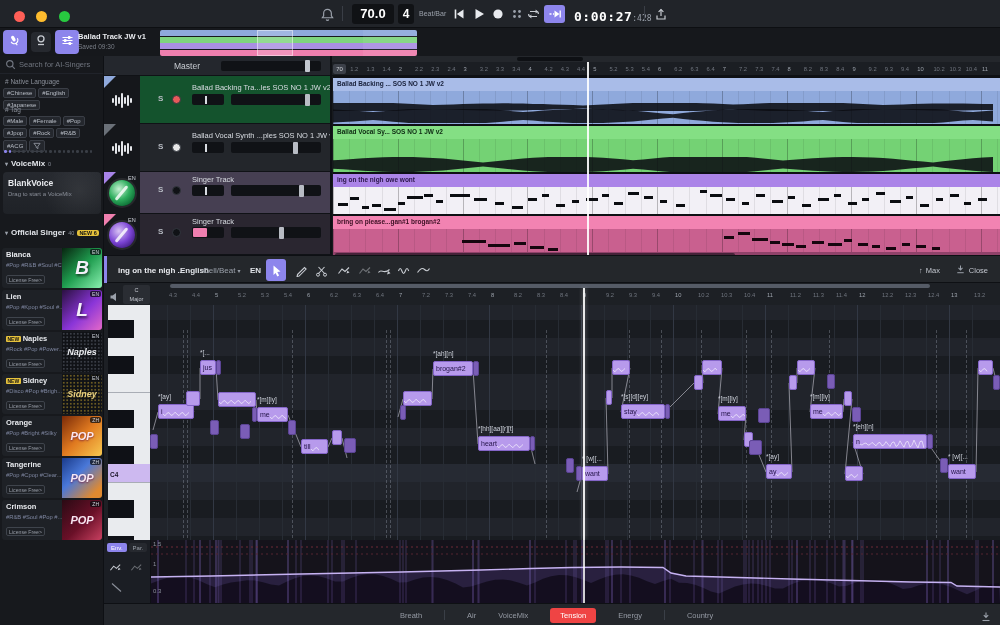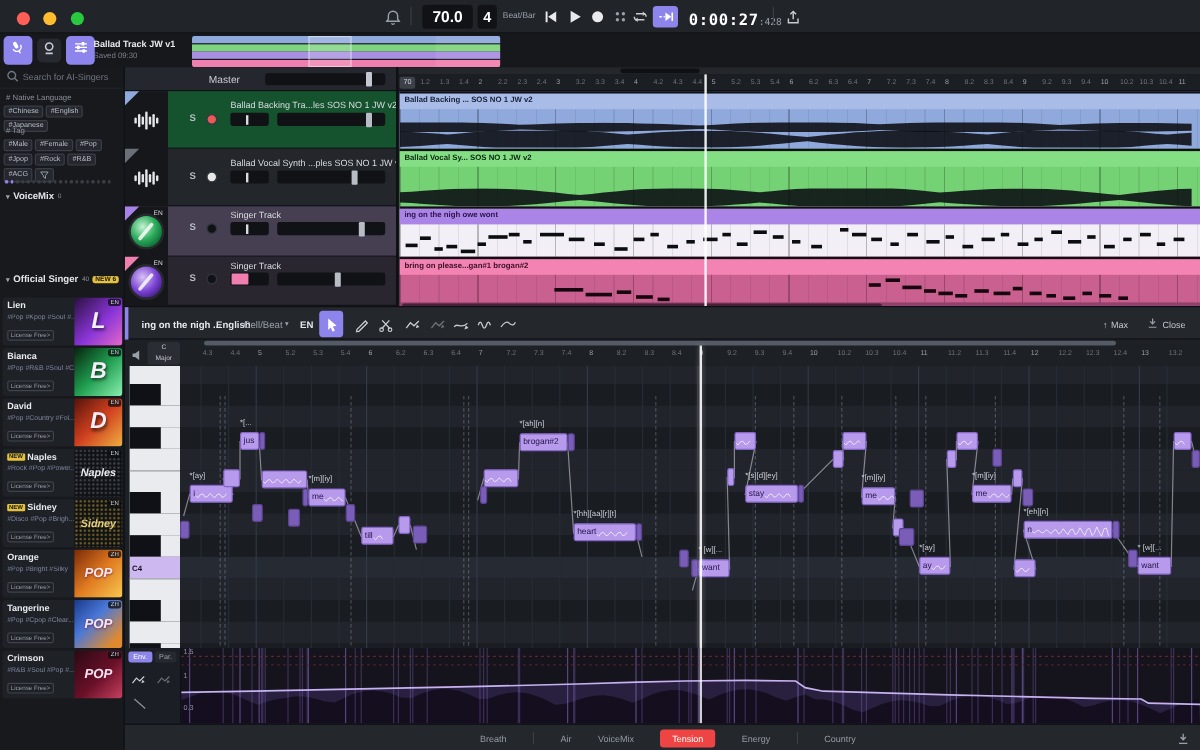--- a/index.html
+++ b/index.html
@@ -248,51 +248,46 @@
         <span class="pdot"></span>
         <span class="pdot"></span>
         <span class="pdot"></span>
         <span class="pdot"></span>
       </div>
     <div class="sec-hdr" style="top:103px">
         <span class="caret">▾</span>
         <span>VoiceMix</span>
         <span class="cnt">0</span>
       </div>
+    <div id="blankvoice">
+      <div id="bv-title">BlankVoice</div>
+      <div id="bv-sub">Drag to start a VoiceMix</div>
+    </div>
     <div class="sec-hdr" style="top:172px">
         <span class="caret">▾</span>
         <span>Official Singer</span>
         <span class="cnt">40</span>
         <span class="new-badge">NEW 6</span>
       </div>
     <div id="singer-list">
-        <div class="singer-card">
-          <div class="s-info"><div class="s-name">
-              <span>Lien</span>
-            </div><div class="s-tags">#Pop #Kpop #Soul #...</div><div class="s-lic">License Free&gt;</div></div>
-          <div class="s-art art-lien">
-            <span class="art-txt">L</span>
-            <span class="lang-badge">EN</span>
-          </div>
-        </div>
         <div class="singer-card">
           <div class="s-info"><div class="s-name">
               <span>Bianca</span>
             </div><div class="s-tags">#Pop #R&amp;B #Soul #C...</div><div class="s-lic">License Free&gt;</div></div>
           <div class="s-art art-bianca">
             <span class="art-txt">B</span>
             <span class="lang-badge">EN</span>
           </div>
         </div>
         <div class="singer-card">
           <div class="s-info"><div class="s-name">
-              <span>David</span>
-            </div><div class="s-tags">#Pop #Country #Fol...</div><div class="s-lic">License Free&gt;</div></div>
-          <div class="s-art art-david">
-            <span class="art-txt">D</span>
+              <span>Lien</span>
+            </div><div class="s-tags">#Pop #Kpop #Soul #...</div><div class="s-lic">License Free&gt;</div></div>
+          <div class="s-art art-lien">
+            <span class="art-txt">L</span>
             <span class="lang-badge">EN</span>
           </div>
         </div>
         <div class="singer-card">
           <div class="s-info"><div class="s-name">
               <span class="mini-new">NEW</span>
               <span>Naples</span>
             </div><div class="s-tags">#Rock #Pop #Power...</div><div class="s-lic">License Free&gt;</div></div>
           <div class="s-art art-naples">
             <span class="art-txt">Naples</span>

